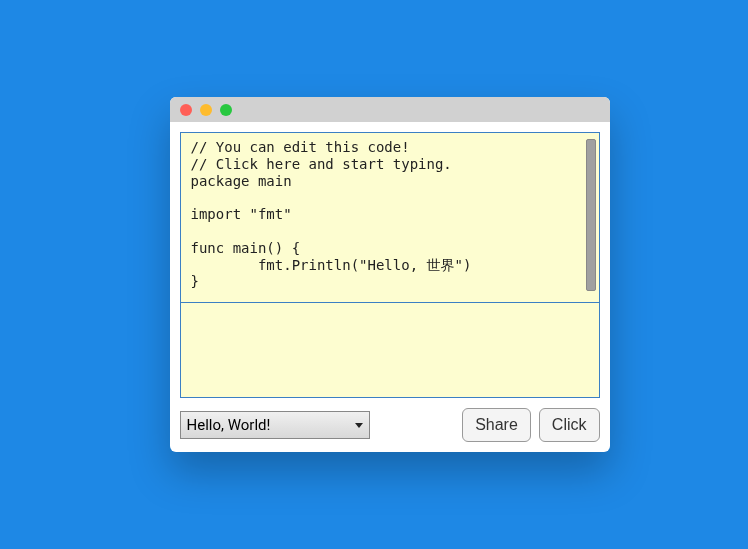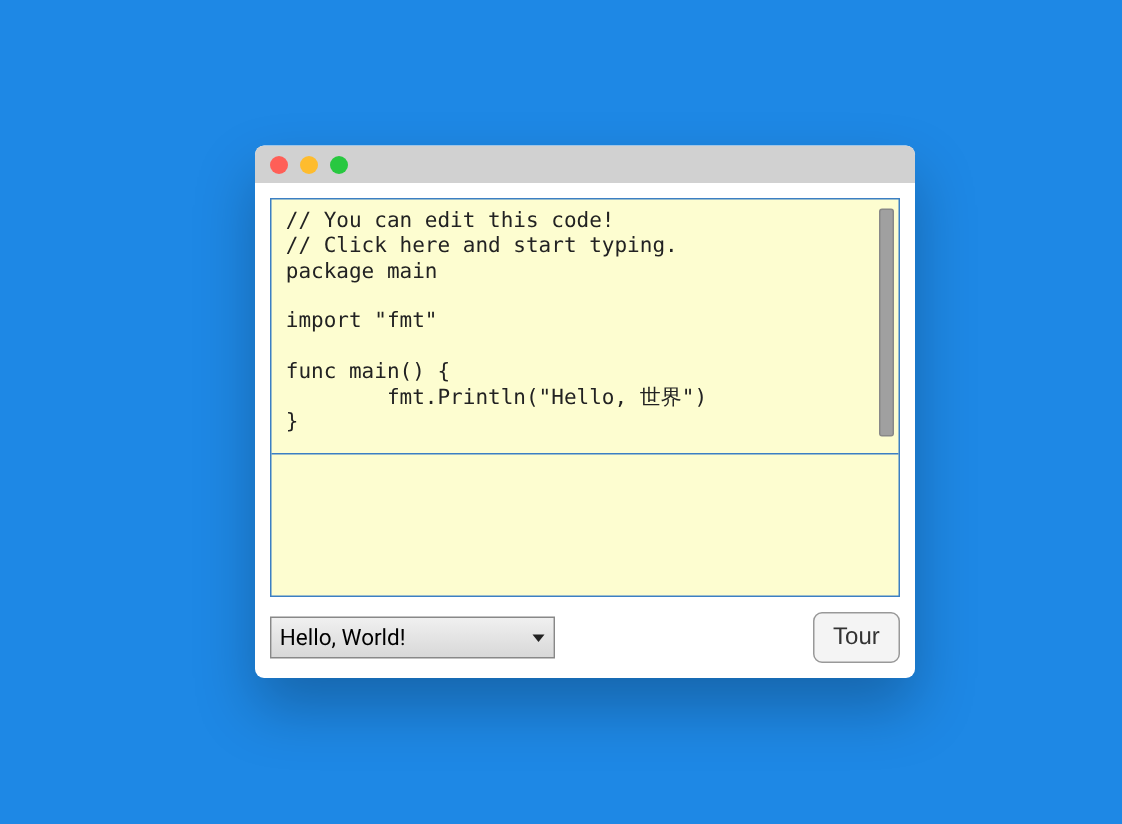--- a/index.html
+++ b/index.html
@@ -142,17 +142,18 @@
         fmt.Println("Hello, 世界")
 }</span><div class="scrollthumb"></div></div>
       <div class="output-pane"><span></span></div>
     </div>
     <div class="bottom-bar">
       <div class="selector">
         <span>Hello, World!</span>
         <span class="selector-arrow"></span>
       </div>
       <div class="btn-group">
-        <button class="btn"><span>Tour</span></button>
+        <button class="btn"><span>Share</span></button>
+        <button class="btn"><span>Click</span></button>
       </div>
     </div>
   </div>
 </div>
 
 </body></html>

